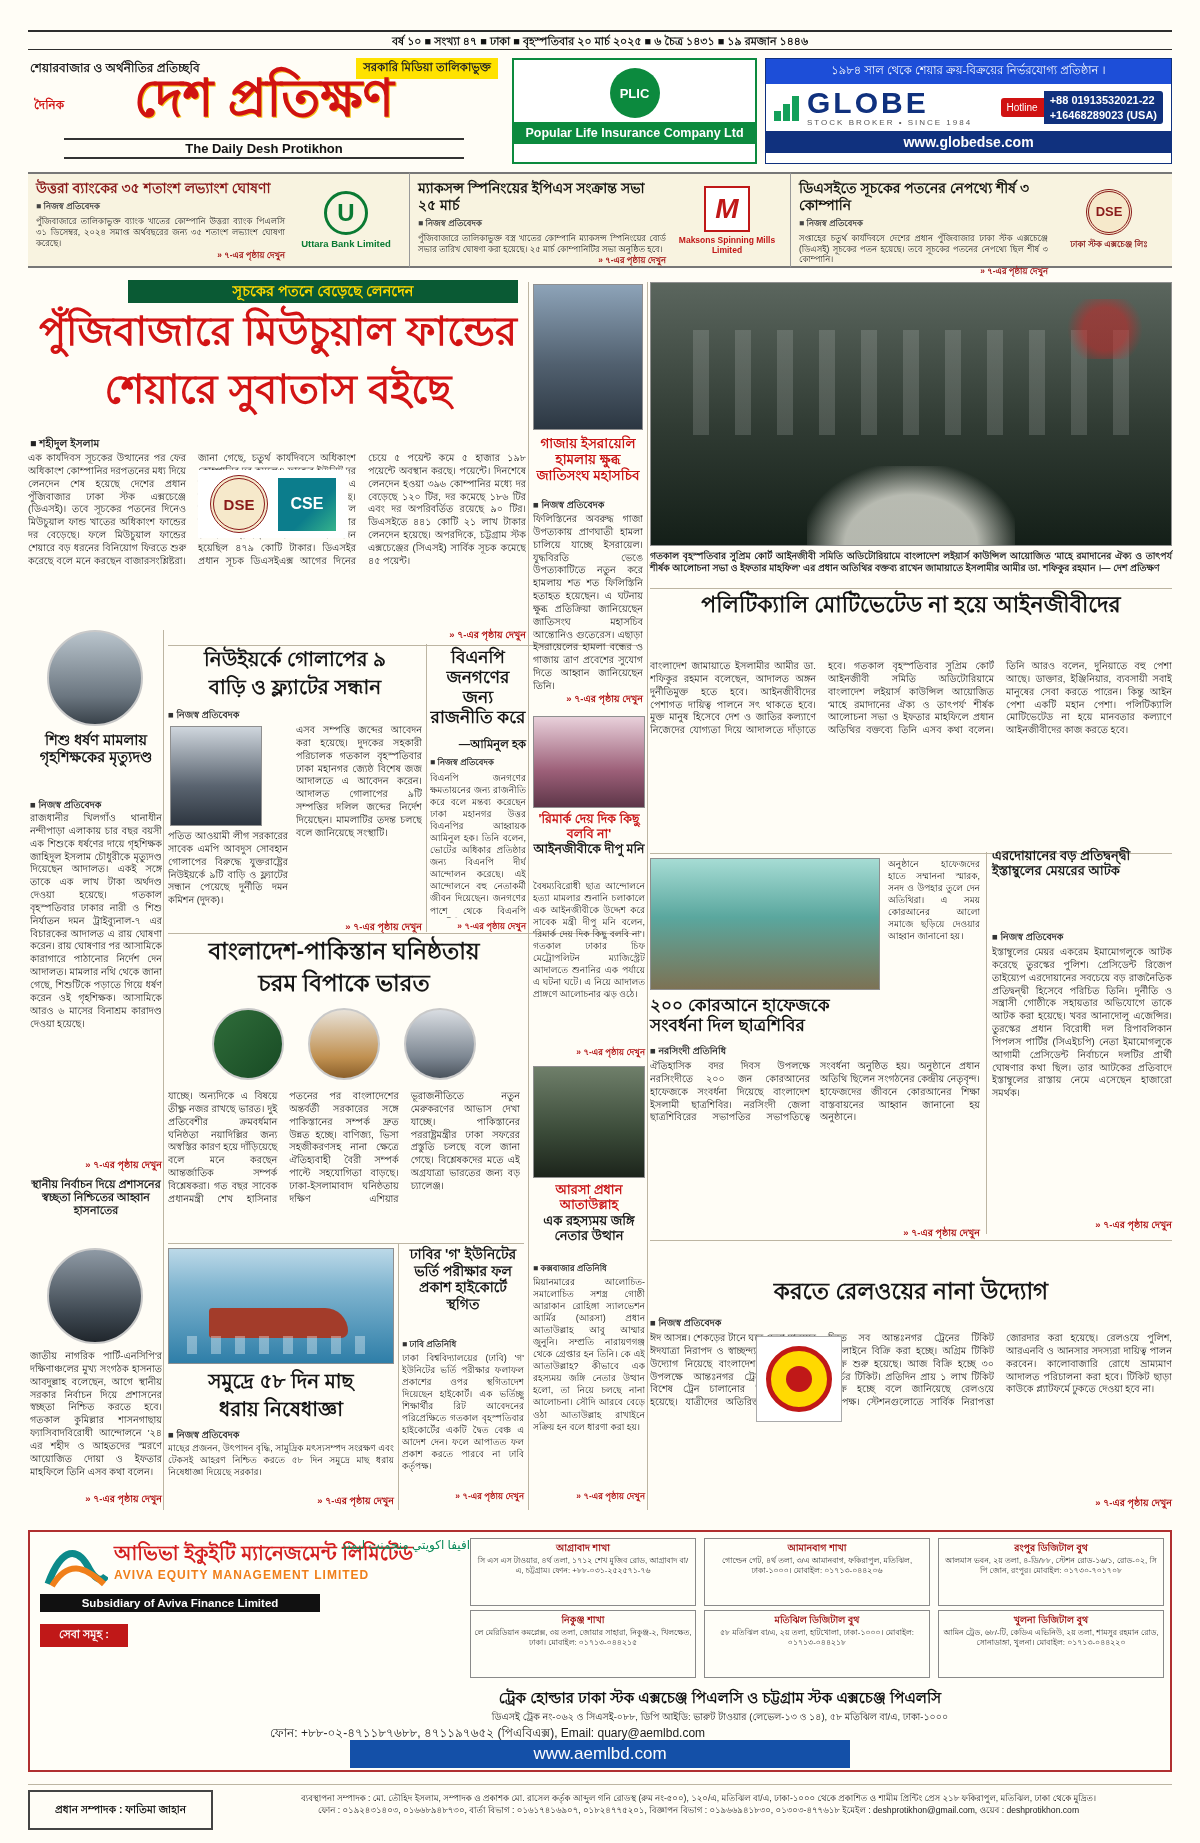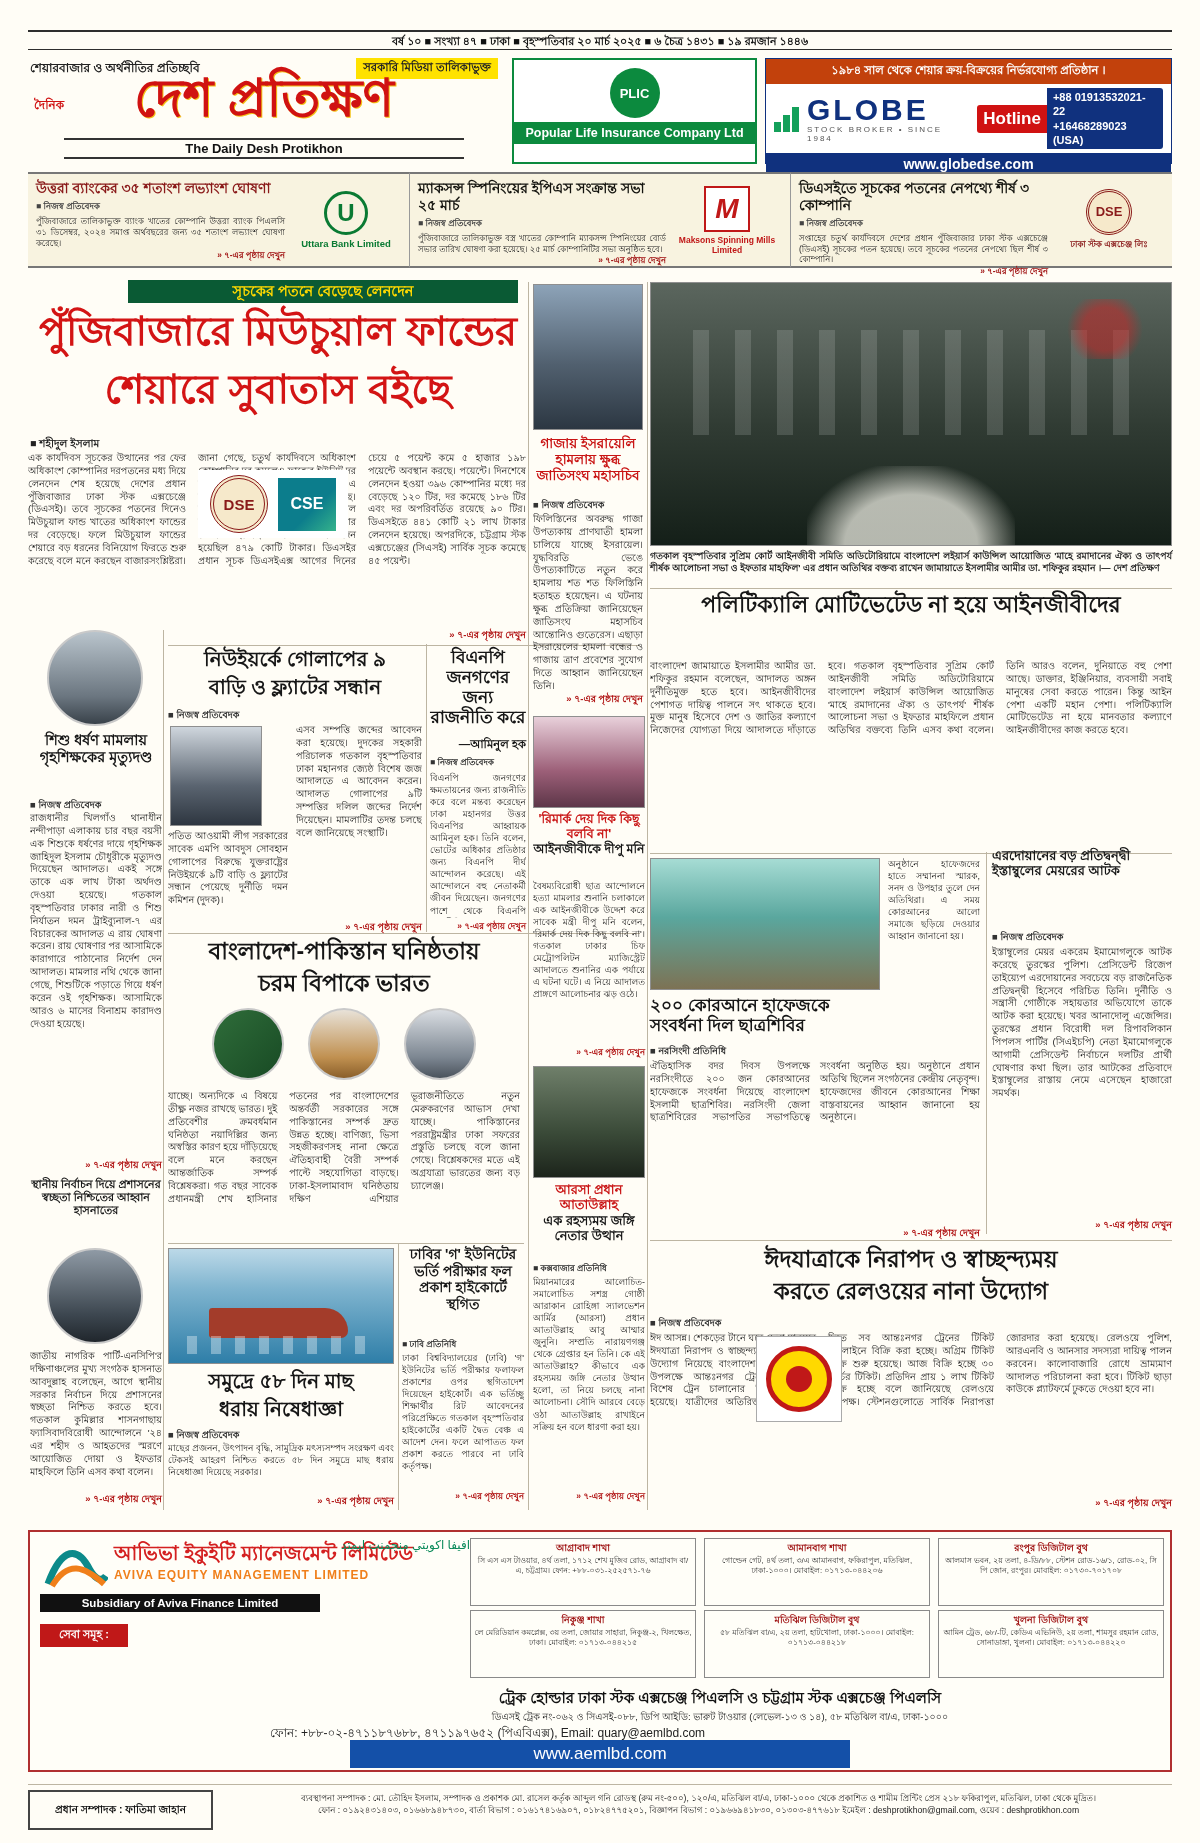--- a/index.html
+++ b/index.html
@@ -49,33 +49,33 @@
   <div class="abs" style="left:34px;top:96px;font-size:12px;font-weight:bold;color:#d01212">দৈনিক</div>
   <div class="abs" style="left:30px;top:70px;width:468px;text-align:center;font-size:52px;font-weight:bold;color:#d01212;text-shadow:1px 1px 0 #f3c318;line-height:1.1">দেশ প্রতিক্ষণ</div>
   <div class="abs" style="left:64px;top:138px;width:400px;text-align:center;font-size:13px;font-weight:bold;color:#111;border-top:2px solid #333;border-bottom:2px solid #333;padding:1px 0">The Daily Desh Protikhon</div>
 
   <div class="abs" style="left:512px;top:58px;width:245px;height:106px;border:2px solid #0c8a3e;background:#fff">
     <div style="width:50px;height:50px;border-radius:50%;background:#0c8a3e;color:#fff;font-size:13px;font-weight:bold;display:flex;align-items:center;justify-content:center;margin:8px auto 4px">PLIC</div>
     <div style="background:#0c8a3e;color:#fff;font-size:12.5px;font-weight:bold;text-align:center;padding:4px 2px">Popular Life Insurance Company Ltd</div>
   </div>
 
   <div class="abs" style="left:765px;top:58px;width:407px;height:106px;border:1px solid #10317e;background:#fff">
-    <div style="background:#c2410c;color:#fff;font-size:11.5px;font-weight:bold;text-align:center;padding:3px 0">১৯৮৪ সাল থেকে শেয়ার ক্রয়-বিক্রয়ের নির্ভরযোগ্য প্রতিষ্ঠান ।</div>
+    <div style="background:#1d4ed8;color:#fff;font-size:11.5px;font-weight:normal;text-align:center;padding:3px 0">১৯৮৪ সাল থেকে শেয়ার ক্রয়-বিক্রয়ের নির্ভরযোগ্য প্রতিষ্ঠান ।</div>
     <div style="display:flex;align-items:center;gap:8px;padding:4px 8px">
       <div class="barwrap">
         <div class="bar" style="height:10px"></div>
         <div class="bar" style="height:17px"></div>
         <div class="bar" style="height:25px"></div>
       </div>
       <div>
         <div style="font-size:30px;font-weight:bold;color:#10317e;letter-spacing:3px;line-height:1">GLOBE</div>
         <div style="font-size:8px;color:#555;letter-spacing:2px"><span>STOCK BROKER</span> • <span>SINCE 1984</span></div>
       </div>
       <div style="margin-left:auto;display:flex;align-items:center">
-        <span style="background:#d01212;color:#fff;font-size:17px;font-weight:bold;padding:4px 6px;border-radius:3px 0 0 3px">Hotline</span>
+        <span style="background:#d01212;color:#fff;font-size:10px;font-weight:normal;padding:4px 6px;border-radius:3px 0 0 3px">Hotline</span>
         <span style="background:#10317e;color:#fff;font-size:11px;font-weight:bold;padding:2px 6px;border-radius:0 3px 3px 0;line-height:1.3">
           <span style="display:block">+88 01913532021-22</span>
           <span style="display:block">+16468289023 (USA)</span>
         </span>
       </div>
     </div>
     <div style="background:#10317e;color:#fff;font-size:14px;font-weight:bold;text-align:center;padding:3px 0">www.globedse.com</div>
   </div>
 
   <div class="teaser" style="left:28px;width:381px">
@@ -172,21 +172,20 @@
     <span>ঐতিহাসিক বদর দিবস উপলক্ষে নরসিংদীতে ২০০ জন কোরআনের হাফেজকে সংবর্ধনা দিয়েছে বাংলাদেশ ইসলামী ছাত্রশিবির। নরসিংদী জেলা ছাত্রশিবিরের সভাপতির সভাপতিত্বে সংবর্ধনা অনুষ্ঠিত হয়।</span>
     <span>অনুষ্ঠানে প্রধান অতিথি ছিলেন সংগঠনের কেন্দ্রীয় নেতৃবৃন্দ। হাফেজদের জীবনে কোরআনের শিক্ষা বাস্তবায়নের আহ্বান জানানো হয় অনুষ্ঠানে।</span>
   </div>
   <div class="more" style="left:834px;top:1226px;width:146px">» ৭-এর পৃষ্ঠায় দেখুন</div>
 
   <div class="abs hl" style="left:992px;top:848px;width:180px;font-size:13px">এরদোয়ানের বড় প্রতিদ্বন্দ্বী ইস্তাম্বুলের মেয়রের আটক</div>
   <div class="reporter" style="left:992px;top:930px;width:180px">■ নিজস্ব প্রতিবেদক</div>
   <div class="body" style="left:992px;top:946px;width:180px;height:268px">ইস্তাম্বুলের মেয়র একরেম ইমামোগলুকে আটক করেছে তুরস্কের পুলিশ। প্রেসিডেন্ট রিজেপ তাইয়্যেপ এরদোয়ানের সবচেয়ে বড় রাজনৈতিক প্রতিদ্বন্দ্বী হিসেবে পরিচিত তিনি। দুর্নীতি ও সন্ত্রাসী গোষ্ঠীকে সহায়তার অভিযোগে তাকে আটক করা হয়েছে। খবর আনাদোলু এজেন্সির। তুরস্কের প্রধান বিরোধী দল রিপাবলিকান পিপলস পার্টির (সিএইচপি) নেতা ইমামোগলুকে আগামী প্রেসিডেন্ট নির্বাচনে দলটির প্রার্থী ঘোষণার কথা ছিল। তার আটকের প্রতিবাদে ইস্তাম্বুলের রাস্তায় নেমে এসেছেন হাজারো সমর্থক।</div>
   <div class="more" style="left:1026px;top:1218px;width:146px">» ৭-এর পৃষ্ঠায় দেখুন</div>
 
-  <div class="abs hl center" style="left:650px;top:1246px;width:522px;font-size:23px">ঈদযাত্রাকে নিরাপদ ও স্বাচ্ছন্দ্যময়</div>
   <div class="abs hl center" style="left:650px;top:1278px;width:522px;font-size:23px">করতে রেলওয়ের নানা উদ্যোগ</div>
   <div class="reporter" style="left:650px;top:1316px;width:160px">■ নিজস্ব প্রতিবেদক</div>
   <div class="body cols3" style="left:650px;top:1332px;width:522px;height:162px">
     <span>ঈদ আসন্ন। শেকড়ের টানে ঘরে ফেরা মানুষের ঈদযাত্রা নিরাপদ ও স্বাচ্ছন্দ্যময় করতে নানা উদ্যোগ নিয়েছে বাংলাদেশ রেলওয়ে। ঈদ উপলক্ষে আন্তঃনগর ট্রেনের পাশাপাশি বিশেষ ট্রেন চালানোর সিদ্ধান্ত নেওয়া হয়েছে।</span>
     <span>যাত্রীদের অতিরিক্ত চাপ সামাল দিতে সব আন্তঃনগর ট্রেনের টিকিট অনলাইনে বিক্রি করা হচ্ছে। অগ্রিম টিকিট বিক্রি শুরু হয়েছে। আজ বিক্রি হচ্ছে ৩০ মার্চের টিকিট। প্রতিদিন প্রায় ১ লাখ টিকিট বিক্রি হচ্ছে বলে জানিয়েছে রেলওয়ে কর্তৃপক্ষ।</span>
     <span>স্টেশনগুলোতে সার্বিক নিরাপত্তা জোরদার করা হয়েছে। রেলওয়ে পুলিশ, আরএনবি ও আনসার সদস্যরা দায়িত্ব পালন করবেন। কালোবাজারি রোধে ভ্রাম্যমাণ আদালত পরিচালনা করা হবে। টিকিট ছাড়া কাউকে প্ল্যাটফর্মে ঢুকতে দেওয়া হবে না।</span>
   </div>
   <div class="abs" style="left:756px;top:1336px;width:86px;height:86px;background:#fff;border:1px solid #aaa;display:flex;align-items:center;justify-content:center">
     <div style="width:66px;height:66px;border-radius:50%;border:5px solid #c01818;background:#ffd900;display:flex;align-items:center;justify-content:center">
       <div style="width:26px;height:26px;border-radius:50%;background:#c01818"></div>

